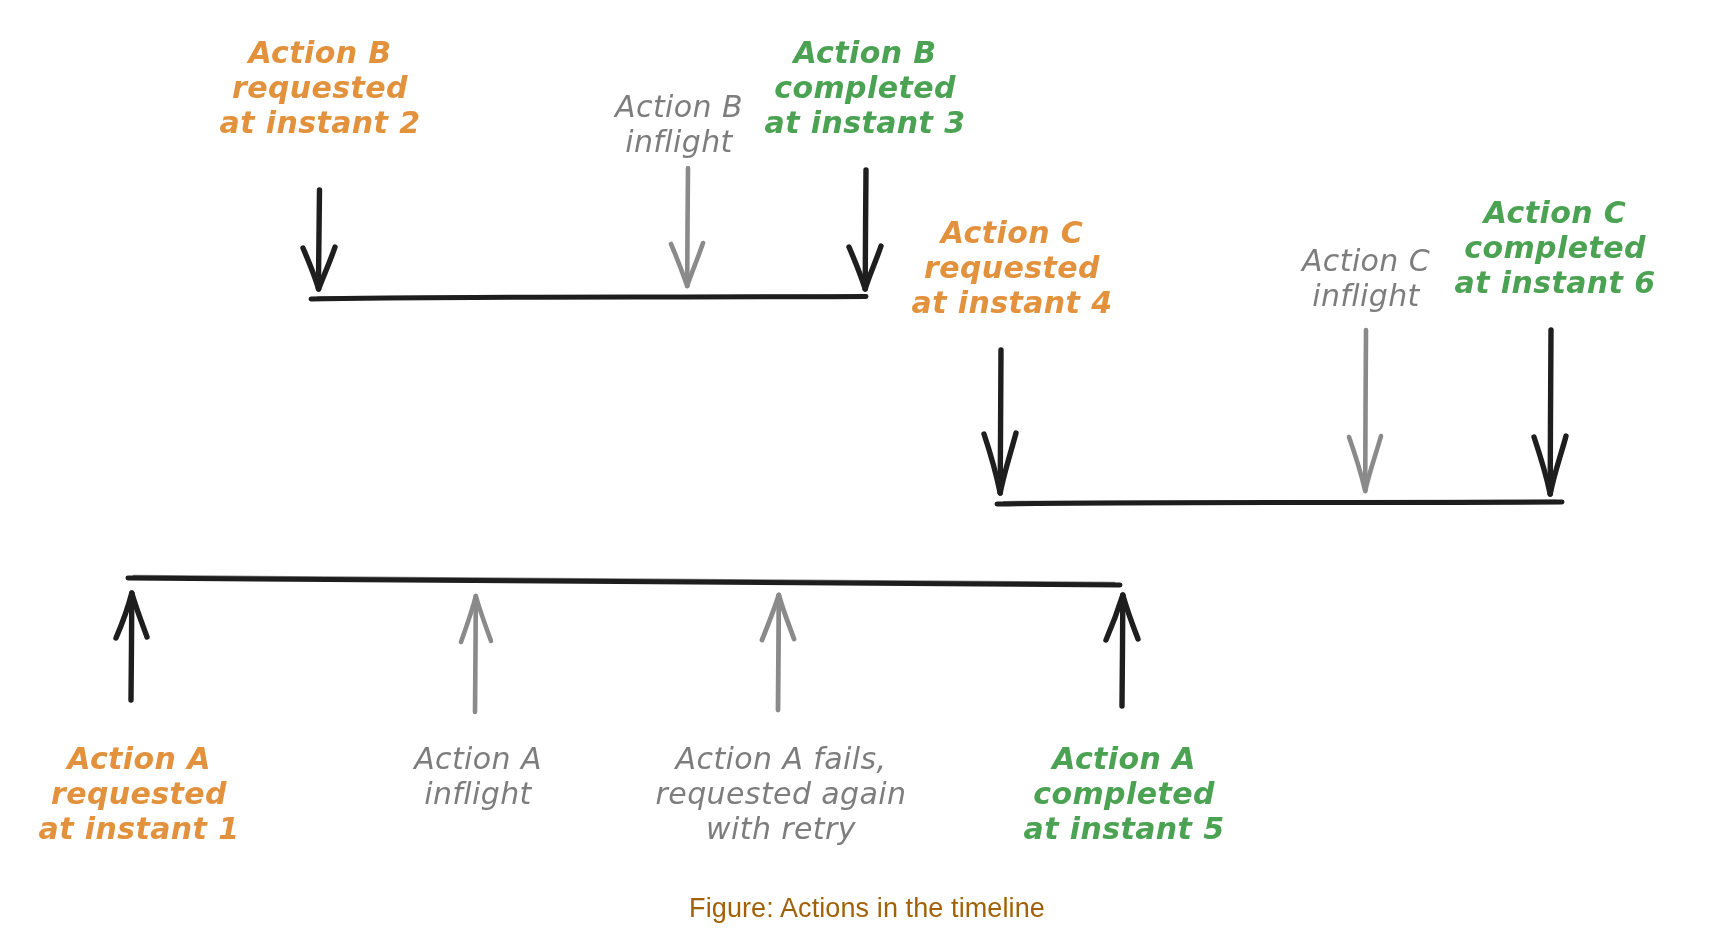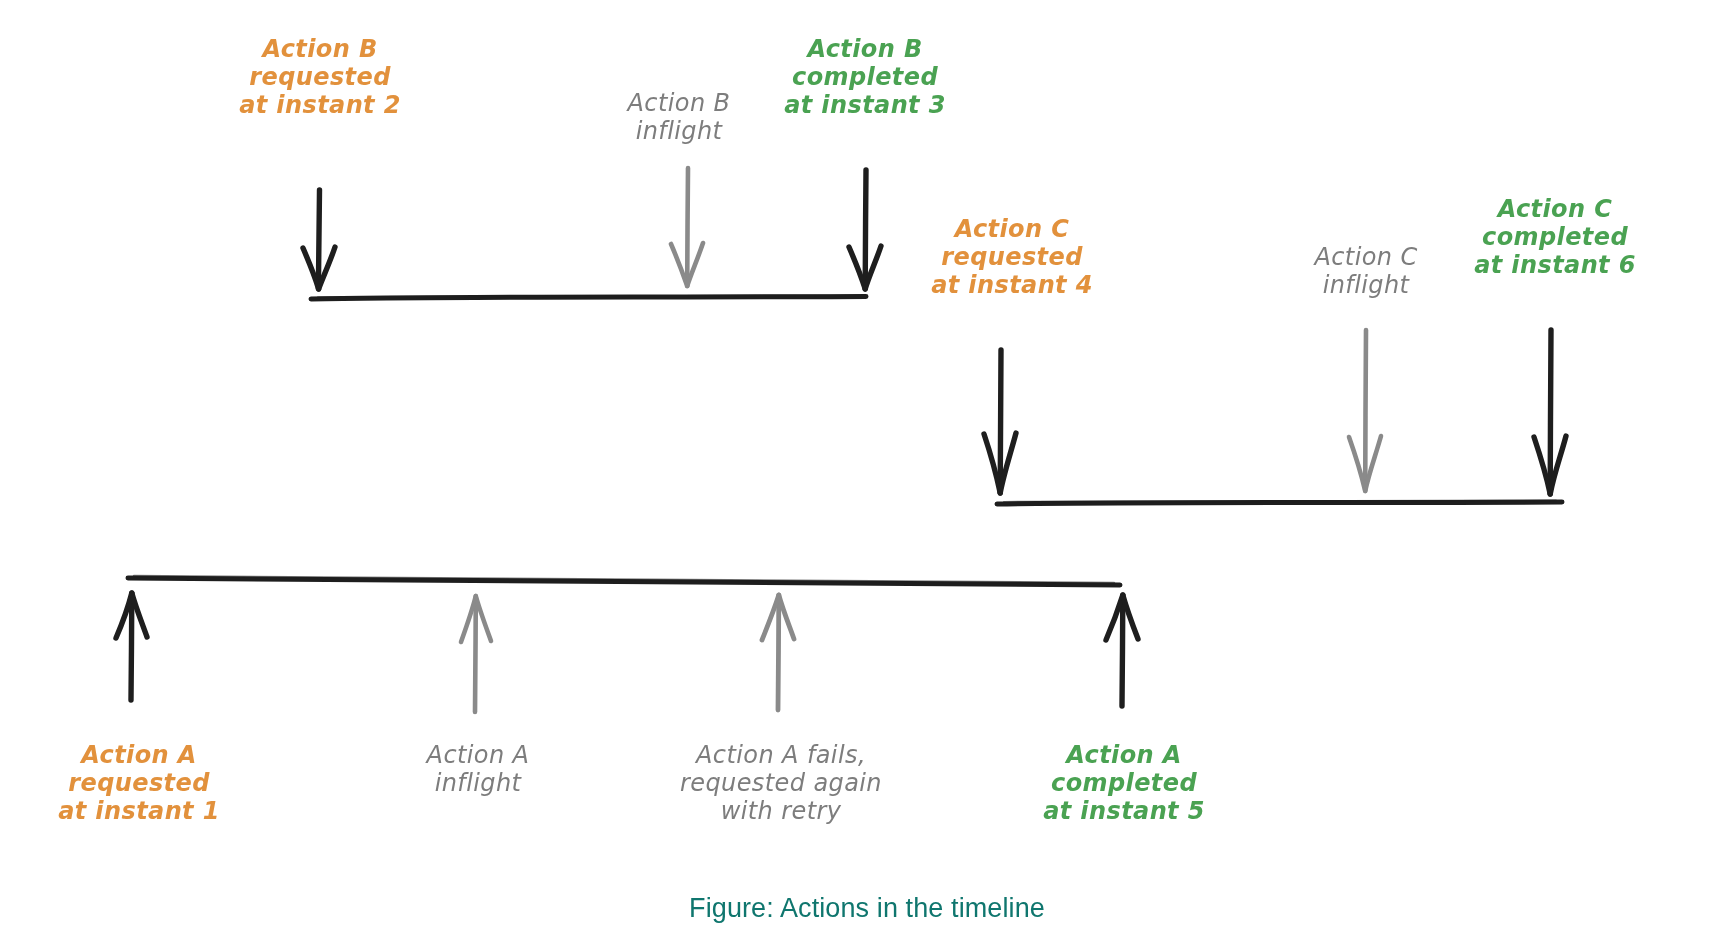--- a/index.html
+++ b/index.html
@@ -20,42 +20,42 @@
     inset: 0;
     width: 1734px;
     height: 938px;
   }
 
   .label {
     position: absolute;
     text-align: center;
     line-height: 1.16;
     font-family: "DejaVu Sans", sans-serif;
-    font-size: 24px;
+    font-size: 30px;
     font-style: italic;
     font-weight: 600;
     letter-spacing: 0.4px;
     white-space: pre-line;
     transform: translateX(-50%);
     -webkit-font-smoothing: antialiased;
   }
   .label.requested { color: #e2913c; }
   .label.inflight  { color: #7d7d7d; font-weight: 500; }
   .label.completed { color: #4aa252; }
 
   .caption {
     position: absolute;
     left: 0;
     right: 0;
     text-align: center;
     font-family: "Liberation Sans", sans-serif;
     font-size: 27px;
     font-style: normal;
     font-weight: 400;
-    color: #0f766e;
+    color: #a16207;
     letter-spacing: 0.1px;
   }
 
   svg .arrow-dark {
     stroke: #1e1e1e;
     fill: none;
     stroke-linecap: round;
     stroke-linejoin: round;
   }
   svg .arrow-gray {

